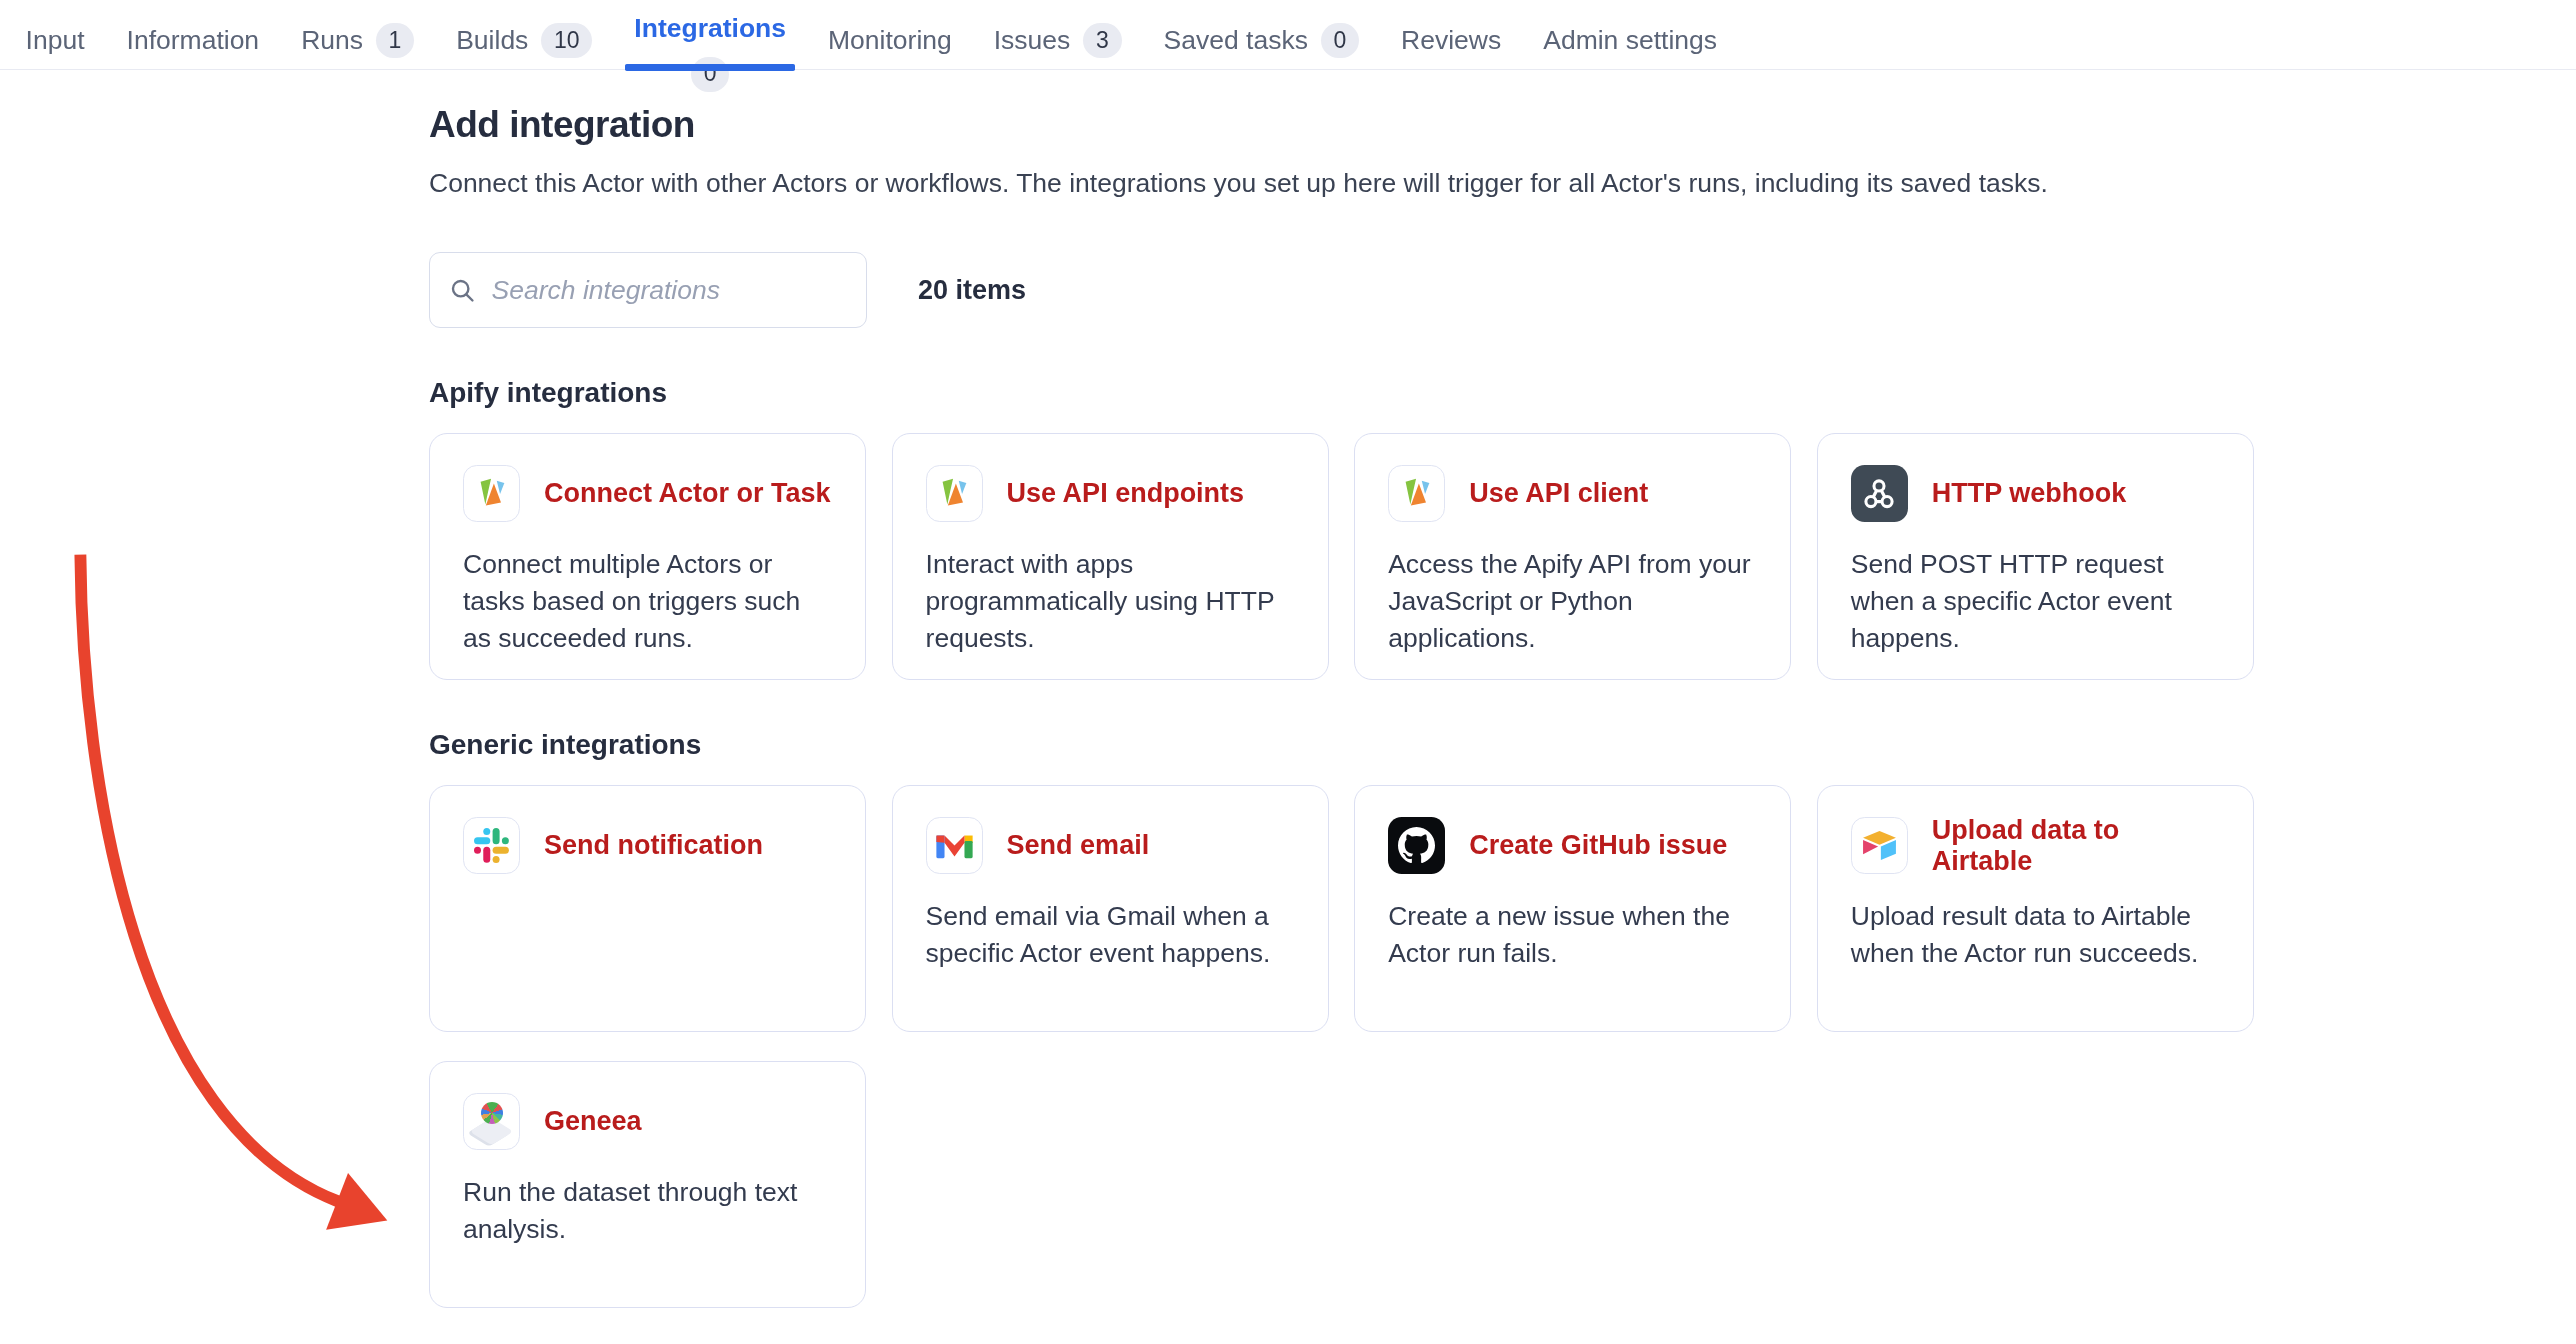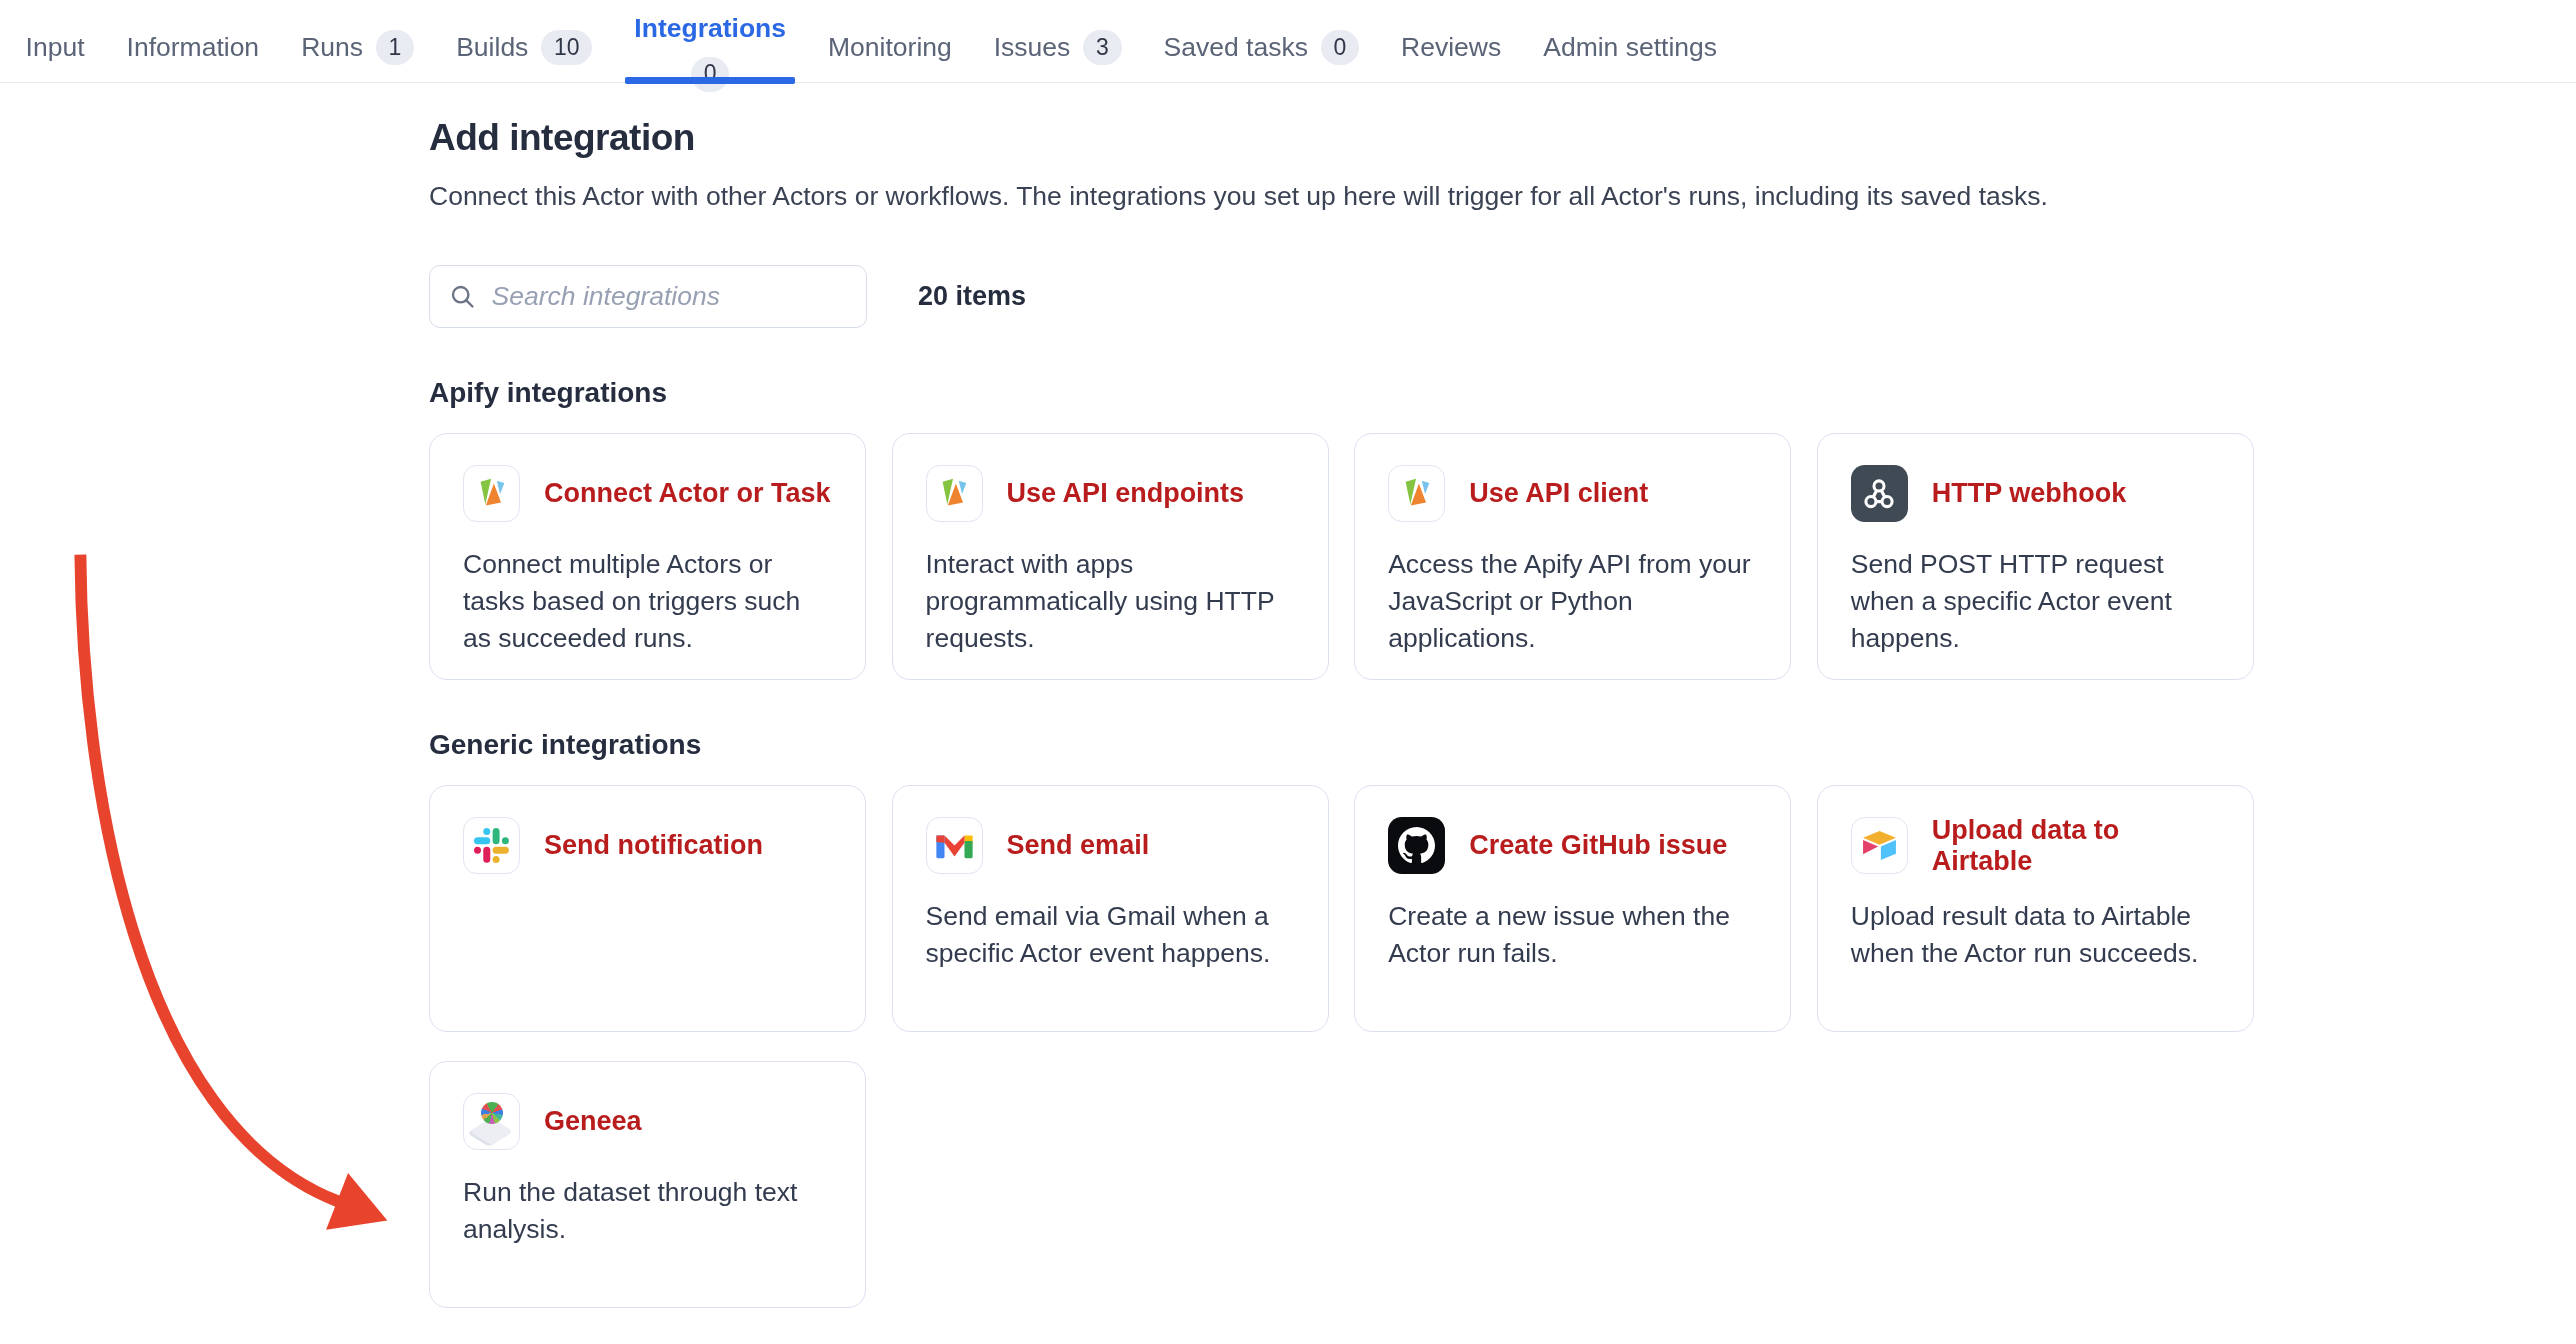--- a/index.html
+++ b/index.html
@@ -2,36 +2,36 @@
 <html style="font-size:14.6px"><head>
 <meta charset="utf-8">
 <style>
   * { margin:0; padding:0; box-sizing:border-box; }
   html,body { width:2576px; height:1345px; background:#ffffff;
     font-family:"Liberation Sans","DejaVu Sans",sans-serif; color:#262d3f;
     overflow:hidden; position:relative; }
 
   
   .tabbar { position:relative; display:flex; align-items:center; gap:42px;
-    height:83px; padding:12.8px 0 0 25.6px; border-bottom:1.8px solid #e8eaf2; }
+    height:70px; padding:12.8px 0 0 25.6px; border-bottom:1.8px solid #e8eaf2; }
   .tab { position:relative; display:flex; align-items:center; gap:12.8px;
     height:100%; font-size:26.5px; font-weight:500; color:#5b6477; cursor:pointer; }
   .tab .badge { background:#e9ebf2; color:#303748; font-size:23px; font-weight:500;
     padding:3.7px 12.8px; border-radius:913px; line-height:1.2; }
   .tab.active { color:#2b68e4; font-weight:600;flex-direction:column; }
   .tab.active::after { content:""; position:absolute; left:-9px; right:-9px;
     bottom:-1.8px; height:6.4px; background:#2b68e4; border-radius:1.8px; }
 
   
   .content { margin-left:429px; width:1823px; }
   h1 { margin-top:34px; font-size:37px; font-weight:700; letter-spacing:-0.5px; color:#262d3f; }
   .page-desc { margin-top:22px; font-size:26.5px; color:#3a4253; }
 
   .search-row { margin-top:53px; display:flex; align-items:center; gap:51px; }
-  .search-box { width:438px; height:63px; border:1.8px solid #d8ddeb; border-radius:11px;
+  .search-box { width:438px; height:76px; border:1.8px solid #d8ddeb; border-radius:11px;
     display:flex; align-items:center; gap:14.6px; padding:0 18px; background:#fff; }
   .search-box svg { flex:0 0 auto; }
   .search-box input { border:none; outline:none; width:100%; font-size:26.5px;
     font-family:"Liberation Sans","DejaVu Sans",sans-serif; color:#3a4253; background:transparent; }
   .search-box input::placeholder { color:#98a0b3; font-style:italic; }
   .items-count { font-size:27px; font-weight:700; color:#262d3f; }
 
   h2.section-h { margin:49px 0 24px; font-size:28px; font-weight:700; color:#262d3f; }
 
   .grid { display:grid; grid-template-columns:repeat(4,437px); gap:29px 25.6px; }

